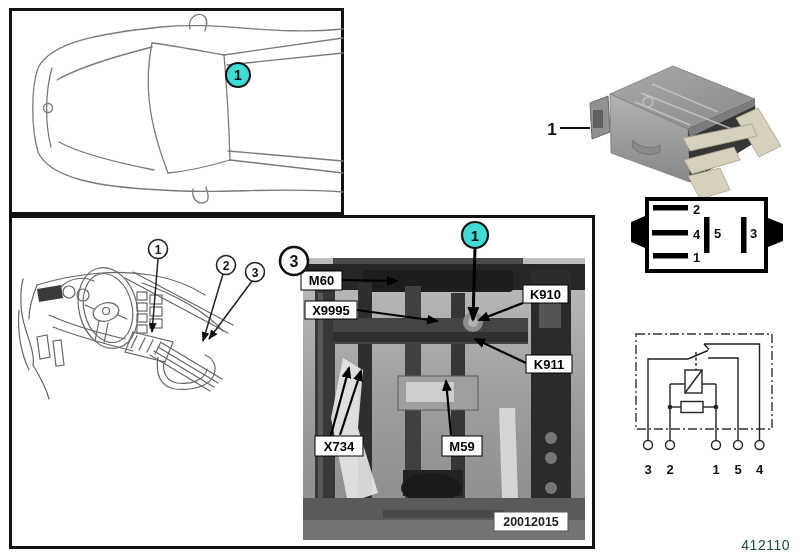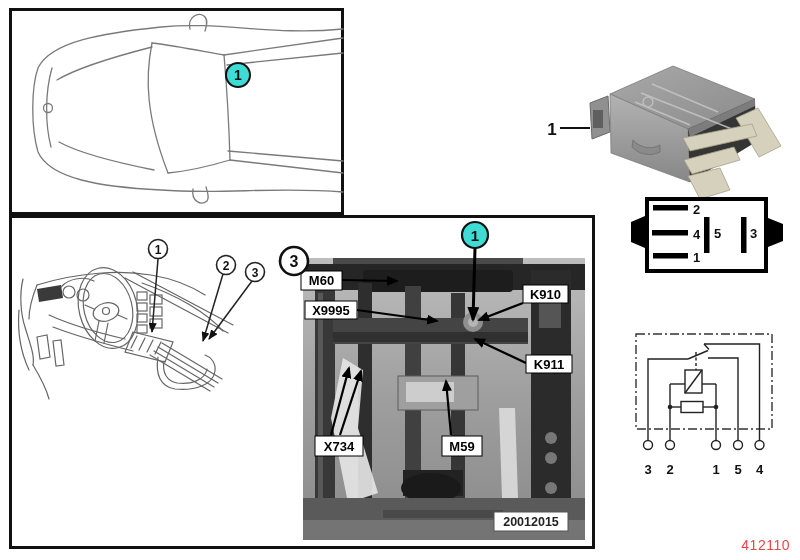--- a/index.html
+++ b/index.html
@@ -1,20 +1,20 @@
 <!DOCTYPE html>
 <html><head>
 <meta charset="utf-8">
 <style>
   html,body{margin:0;padding:0;background:#fff;}
   .canvas{position:relative;width:800px;height:560px;background:#fff;overflow:hidden;
           font-family:"Liberation Sans",sans-serif;}
   .layer{position:absolute;}
   .footer-num{position:absolute;left:690px;top:537px;width:100px;text-align:right;
-              font-size:14px;color:#ef4444;letter-spacing:.5px;}
+              font-size:14px;color:#14532d;letter-spacing:.5px;}
   text{font-family:"Liberation Sans",sans-serif;}
   .lbl{font-size:13px;font-weight:700;fill:#000;}
   .pinlbl{font-size:13px;font-weight:700;fill:#111;}
   .schlbl{font-size:13px;font-weight:700;fill:#111;}
   .callout-num{font-size:12px;font-weight:700;fill:#111;}
 </style>
 </head>
 <body>
 
 <div class="canvas">

